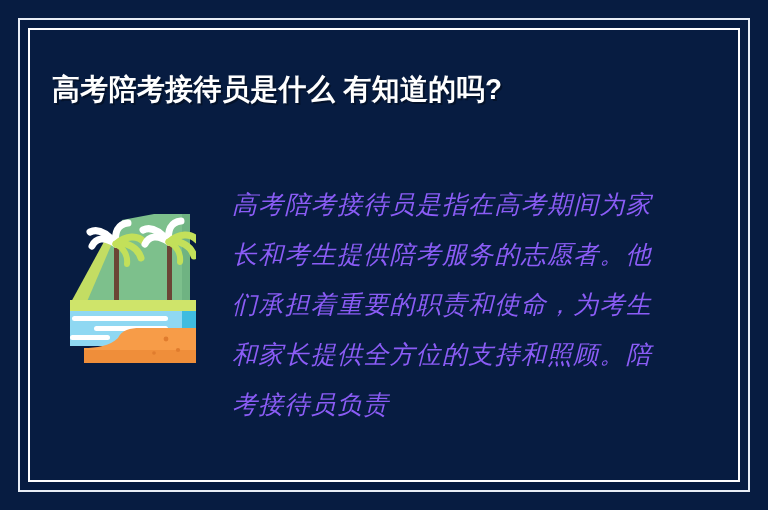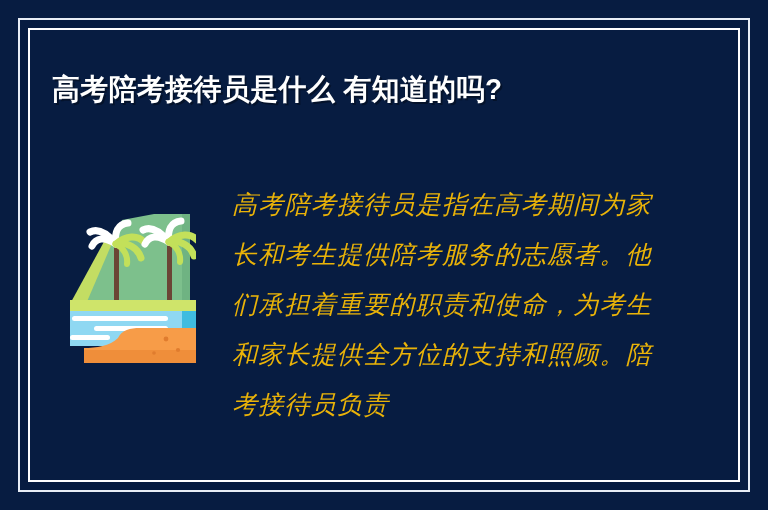--- a/index.html
+++ b/index.html
@@ -74,21 +74,21 @@
     margin-top: 28px;
     width: 126px;
     height: 155px;
     flex: 0 0 auto;
   }
   .illus-wrap svg { display:block; width:100%; height:100%; }
 
   .paragraph {
     margin-left: 36px;
     width: 420px;
-    color: #eab308;
+    color: #8b5cf6;
     font-size: 25px;
     line-height: 50px;
     letter-spacing: 1.2px;
     font-family: "DejaVu Serif", "Liberation Serif", serif;
     font-style: italic;
     text-align: justify;
     text-justify: inter-character;
   }
 </style>
 </head>

